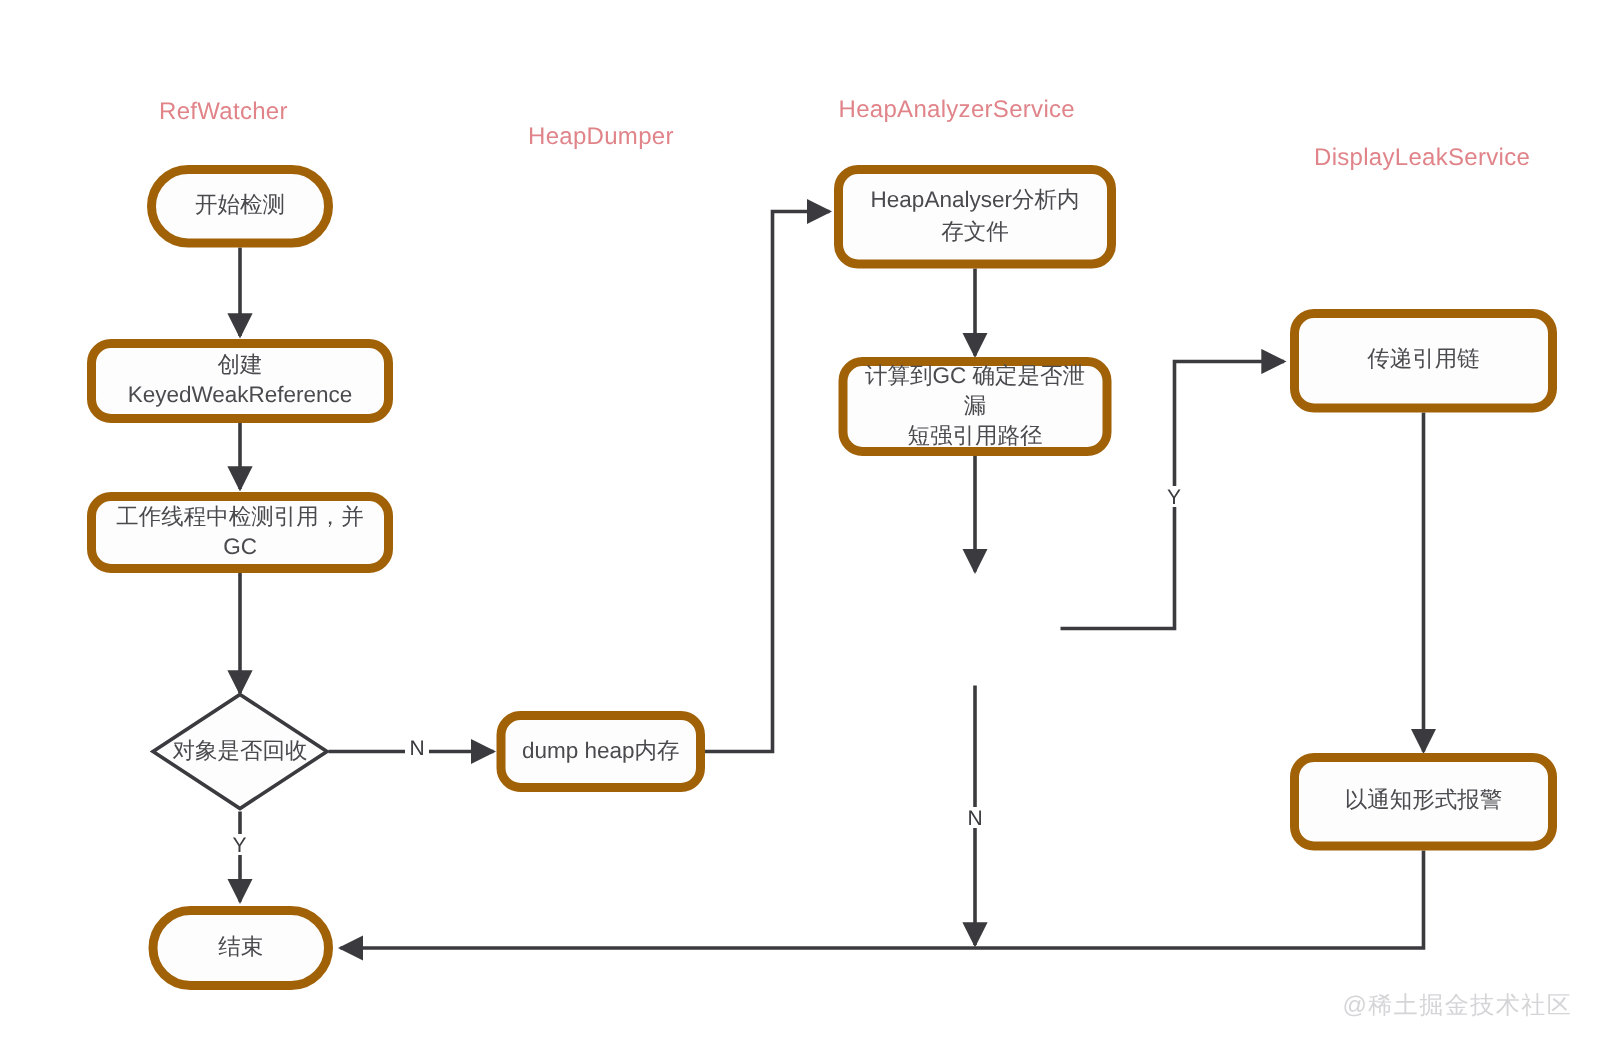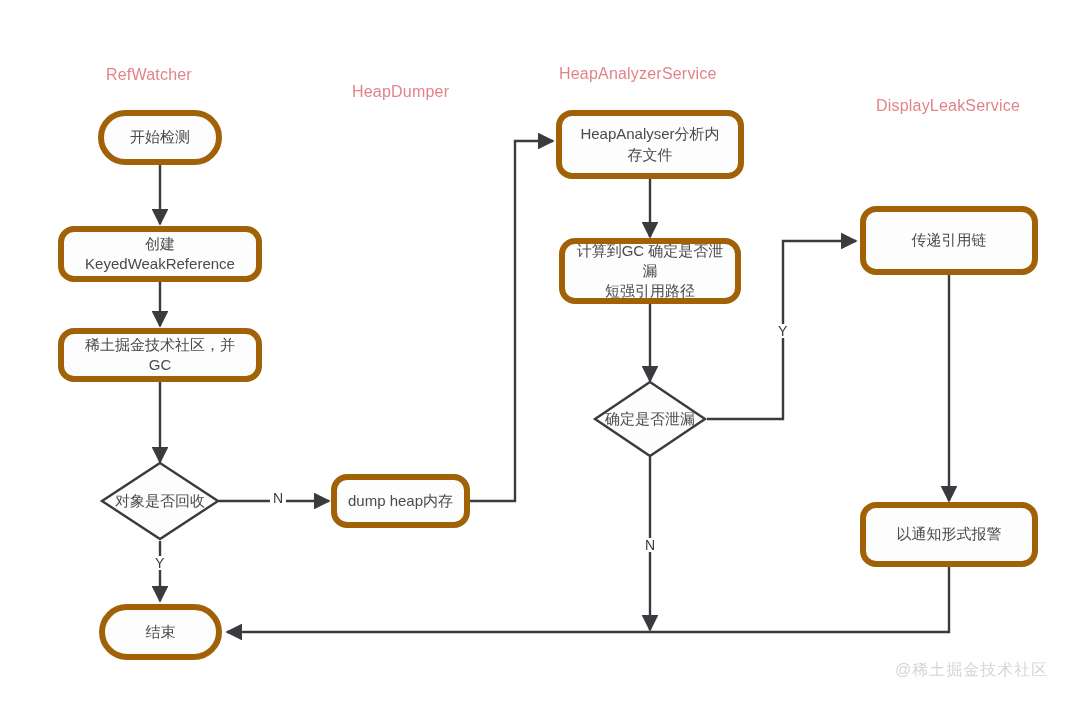--- a/index.html
+++ b/index.html
@@ -136,44 +136,38 @@
   <div class="lane-title" style="left:106px; top:66px;">RefWatcher</div>
   <div class="lane-title" style="left:352px; top:83px;">HeapDumper</div>
   <div class="lane-title" style="left:559px; top:65px;">HeapAnalyzerService</div>
   <div class="lane-title" style="left:876px; top:63px;margin-top:34px;">DisplayLeakService</div>
 
   <div class="node terminator" style="left:98px; top:110px; width:124px; height:55px;">开始检测</div>
 
   <div class="node process" style="left:58px; top:226px; width:204px; height:56px; white-space:pre-line;">创建
 KeyedWeakReference</div>
 
-  <div class="node process" style="left:58px; top:328px; width:204px; height:54px; white-space:pre-line;">稀土掘金技术社区，并
+  <div class="node process" style="left:58px; top:328px; width:204px; height:54px; white-space:pre-line;">工作线程中检测引用，并
 GC</div>
 
   <div class="diamond-wrap" style="left:100px; top:461px; width:120px; height:80px;">
     <svg width="120" height="80" viewBox="0 0 120 80" xmlns="http://www.w3.org/2000/svg">
       <polygon points="60,2 118,40 60,78 2,40" fill="#fdfdfd" stroke="#3b3b3f" stroke-width="2.4"></polygon>
     </svg>
     <div class="diamond-label">对象是否回收</div>
   </div>
 
   <div class="node process" style="left:331px; top:474px; width:139px; height:54px;">dump heap内存</div>
 
   <div class="node process" style="left:556px; top:110px; width:188px; height:69px; white-space:pre-line;">HeapAnalyser分析内
 存文件</div>
 
   <div class="node process" style="left:559px; top:238px; width:182px; height:66px; white-space:pre-line;">计算到GC 确定是否泄漏
 短强引用路径</div>
 
-  <div class="diamond-wrap" style="left:593px; top:380px; width:114px; height:78px;">
-    <svg width="114" height="78" viewBox="0 0 114 78" xmlns="http://www.w3.org/2000/svg">
-      <polygon points="57,2 112,39 57,76 2,39" fill="#fdfdfd" stroke="#3b3b3f" stroke-width="2.4"></polygon>
-    </svg>
-    <div class="diamond-label">确定是否泄漏</div>
-  </div>
 
   <div class="node process" style="left:860px; top:206px; width:178px; height:69px;">传递引用链</div>
 
   <div class="node process" style="left:860px; top:502px; width:178px; height:65px;">以通知形式报警</div>
 
   <div class="node terminator" style="left:99px; top:604px; width:123px; height:56px;">结束</div>
 
   <div class="edge-label" style="left:270px; top:491px;">N</div>
   <div class="edge-label" style="left:152px; top:556px;">Y</div>
   <div class="edge-label" style="left:775px; top:324px;">Y</div>

